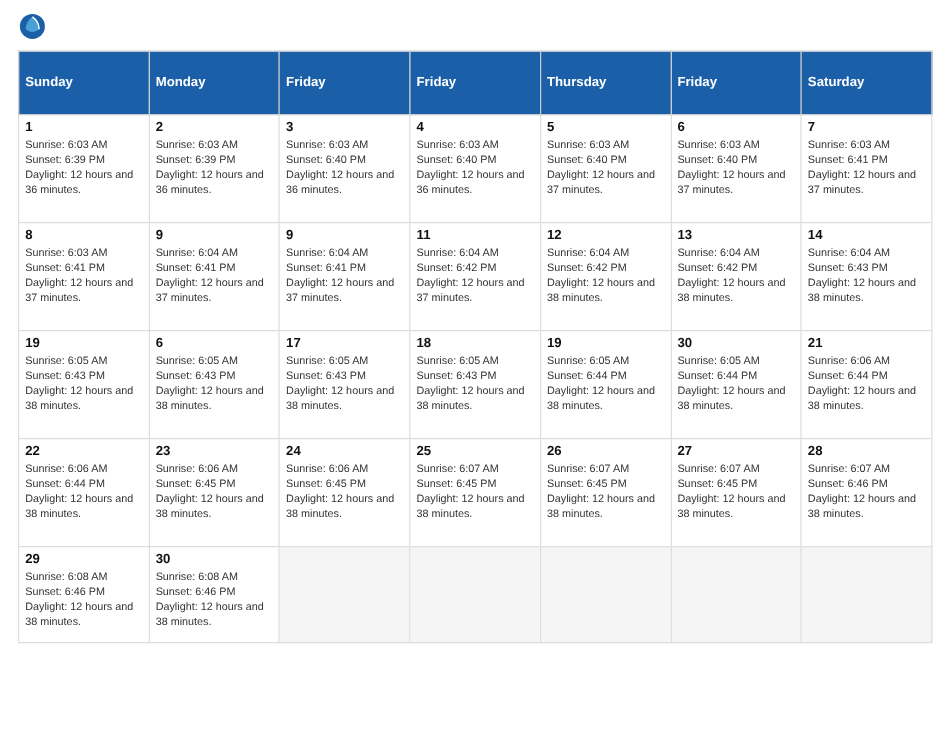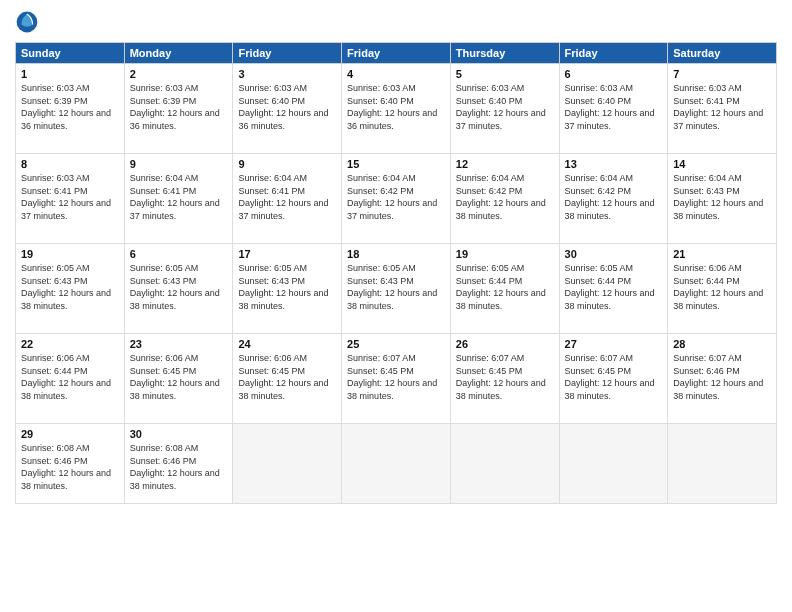--- a/index.html
+++ b/index.html
@@ -53,21 +53,21 @@
       color: #444;
     }
     .calendar {
       width: 100%;
       border-collapse: collapse;
       font-size: 9.5px;
     }
     .calendar th {
       background: #1a5fa8;
       color: #fff;
-      padding: 4px 5px;
+      padding: 20px 5px;
       text-align: left;
       font-size: 11px;
       font-weight: bold;
       border: 1px solid #ccc;
     }
     .calendar td {
       vertical-align: top;
       padding: 4px 5px;
       border: 1px solid #ddd;
       width: calc(100% / 7);
@@ -204,21 +204,21 @@
       </td>
           <td>
         <div class="day-num">9</div>
         <div class="day-info">
           Sunrise: 6:04 AM<br>
           Sunset: 6:41 PM<br>
           Daylight: 12 hours and 37 minutes.
         </div>
       </td>
           <td>
-        <div class="day-num">15</div>
+        <div class="day-num">11</div>
         <div class="day-info">
           Sunrise: 6:04 AM<br>
           Sunset: 6:42 PM<br>
           Daylight: 12 hours and 37 minutes.
         </div>
       </td>
           <td>
         <div class="day-num">12</div>
         <div class="day-info">
           Sunrise: 6:04 AM<br>

